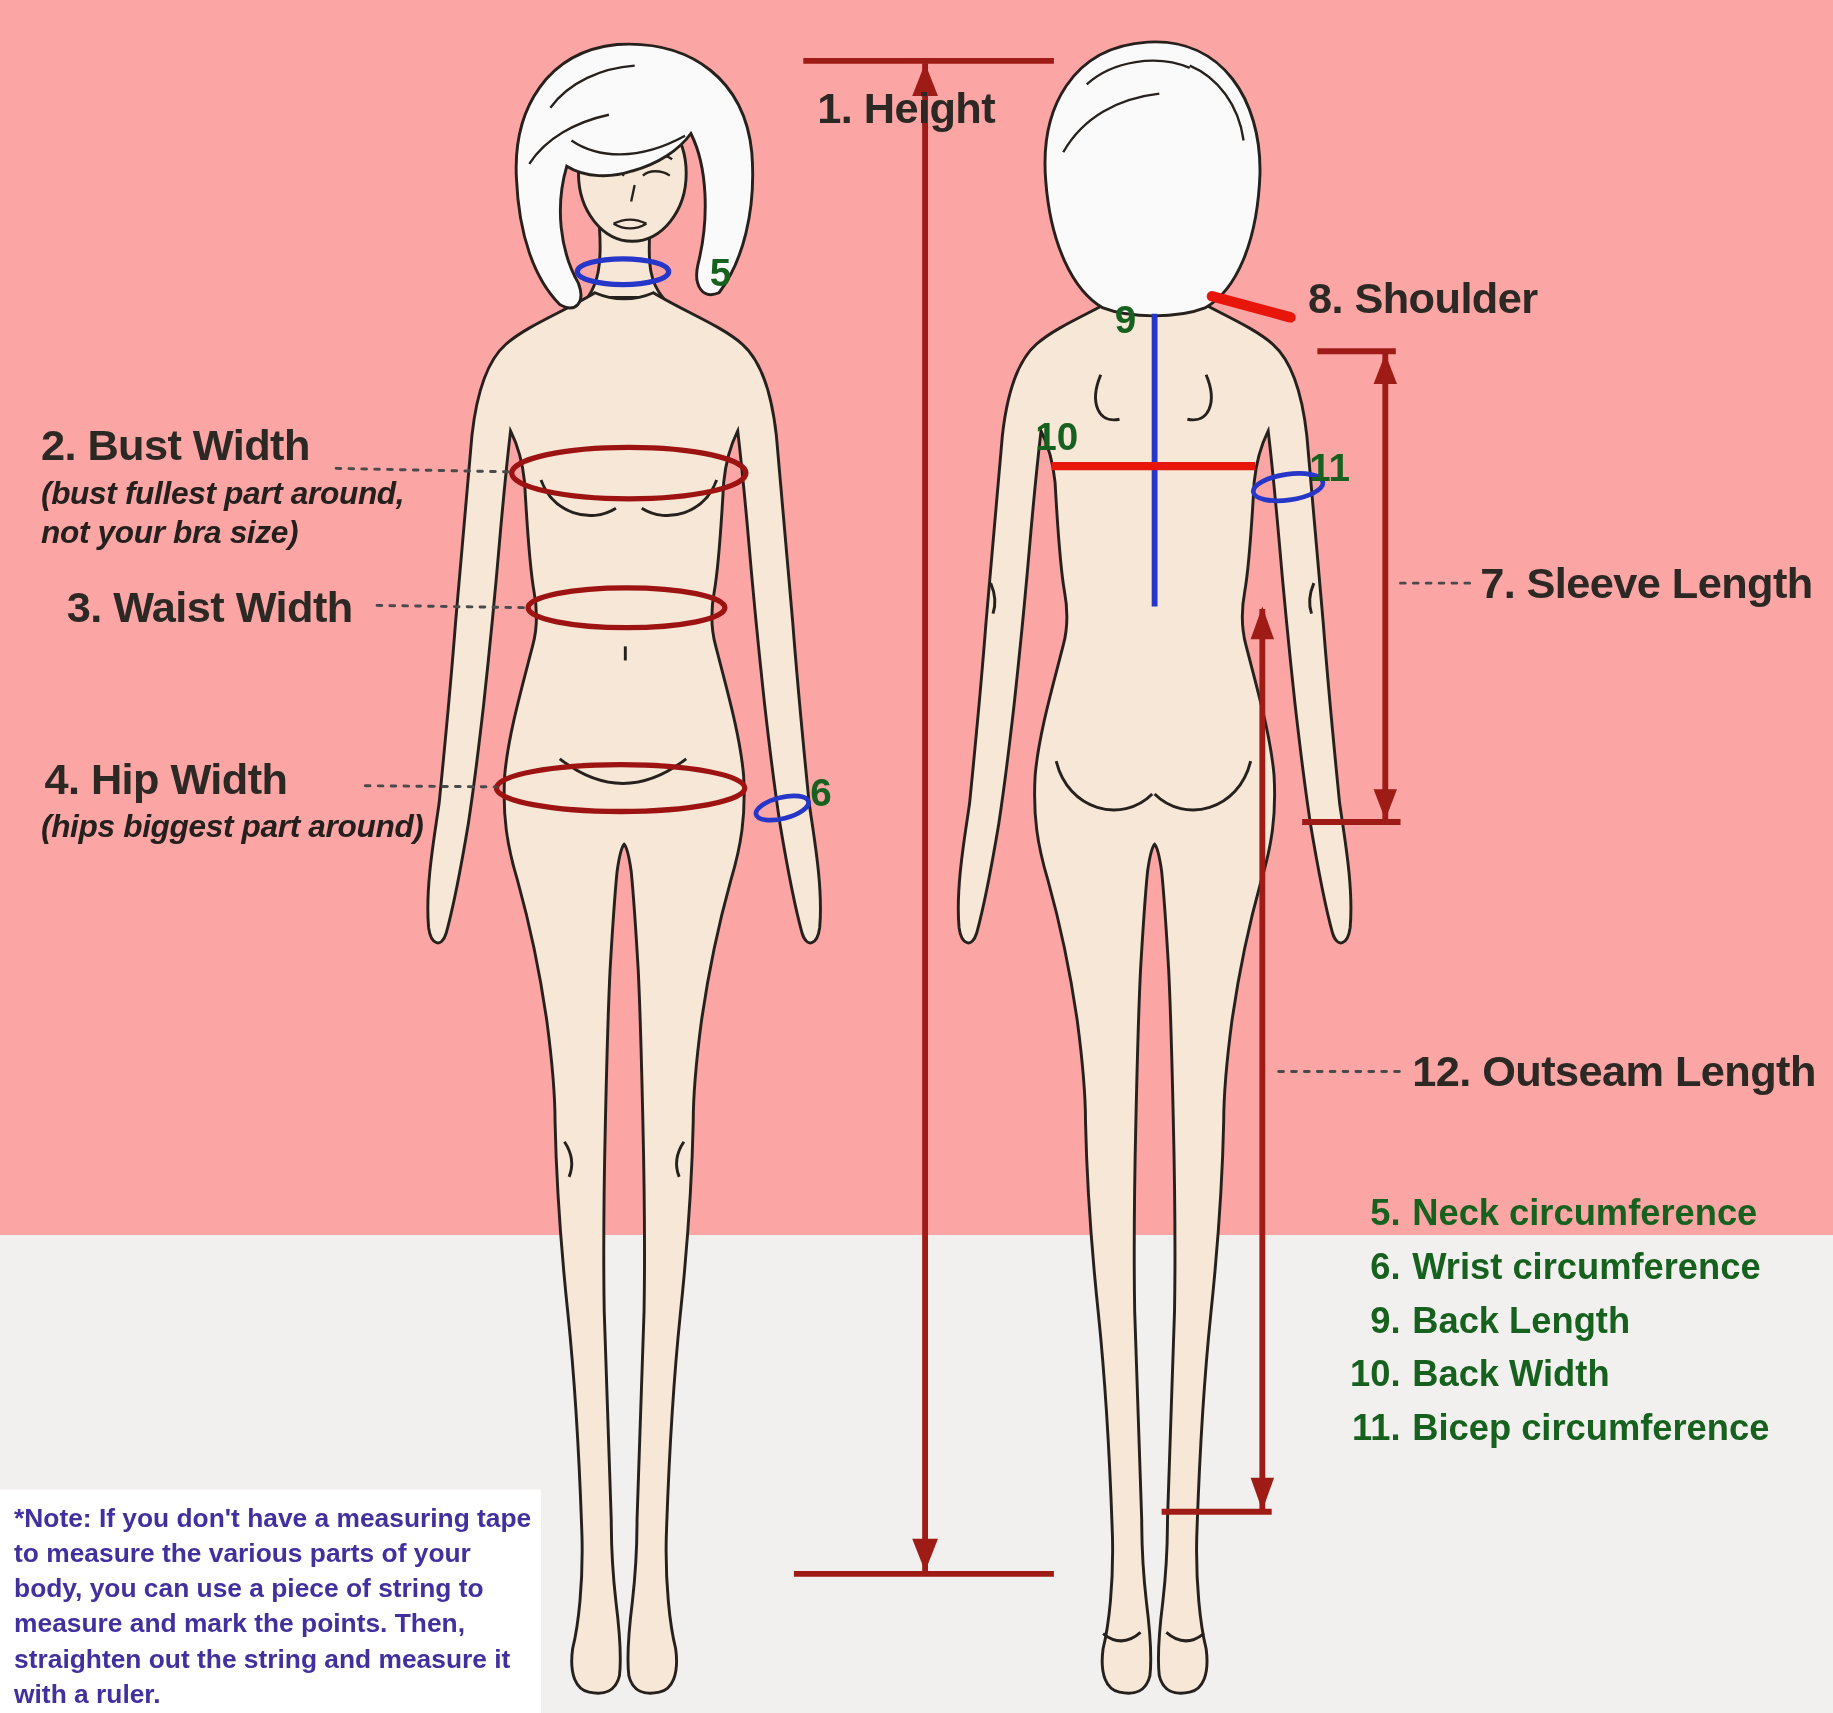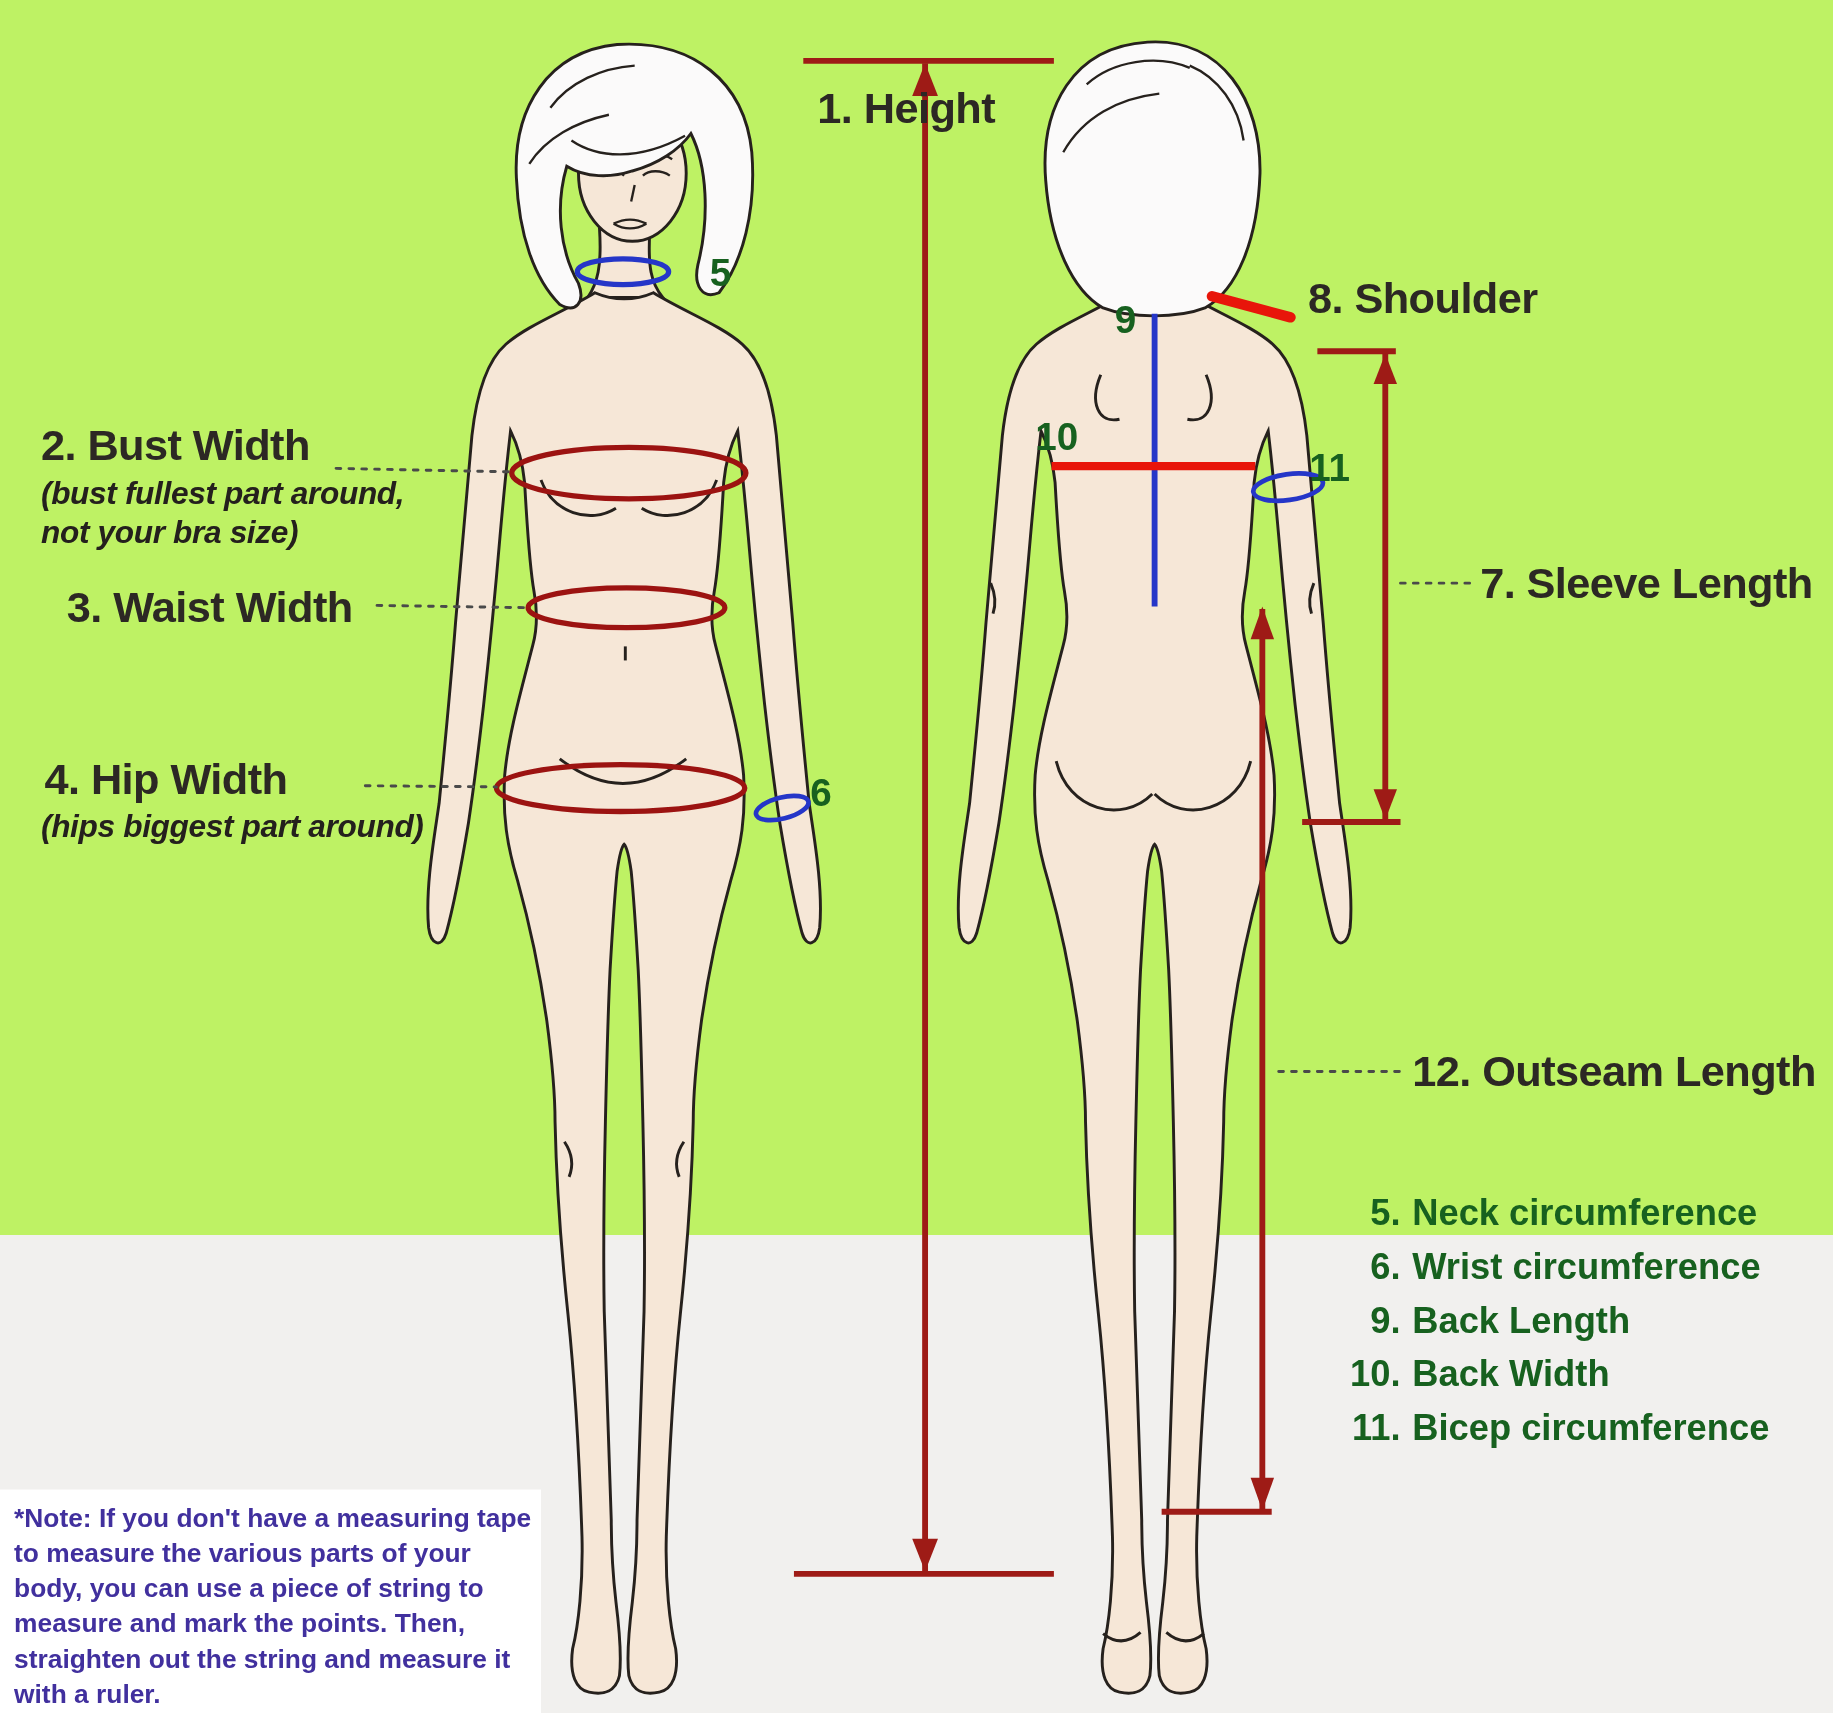--- a/index.html
+++ b/index.html
@@ -1,17 +1,17 @@
 <!DOCTYPE html>
 <html><head>
 <meta charset="utf-8">
 <style>
   html,body{margin:0;padding:0;}
   body{width:1833px;height:1713px;overflow:hidden;background:#f1f0ee;font-family:"Liberation Sans",sans-serif;}
-  .canvas{position:relative;width:1833px;height:1235px;background:#bef264;}
+  .canvas{position:relative;width:1833px;height:1235px;background:#fca5a5;}
   .space{position:absolute;left:0;top:0;width:1565px;height:1463px;transform:scale(1.171);transform-origin:0 0;}
   .space svg{position:absolute;left:0;top:0;}
   .lbl{position:absolute;white-space:nowrap;font-weight:bold;font-size:37px;color:#2c2824;letter-spacing:-0.5px;}
   .sub{position:absolute;white-space:nowrap;font-style:italic;font-weight:700;font-size:27px;color:#24201d;letter-spacing:-0.3px;}
   .num{position:absolute;white-space:nowrap;font-weight:bold;font-size:33px;color:#17611f;}
   .legend{position:absolute;left:1146px;top:1018px;}
   .legend .row{display:flex;height:46px;align-items:baseline;font-weight:bold;font-size:31px;color:#17611f;}
   .legend .n{display:inline-block;width:50px;text-align:right;margin-right:10px;}
   .note{position:absolute;left:0;top:1272px;width:462px;height:196px;background:#ffffff;box-sizing:border-box;padding:10px 8px 0 12px;}
   .note div{font-weight:bold;font-size:22.5px;line-height:30px;color:#41309e;white-space:nowrap;}

